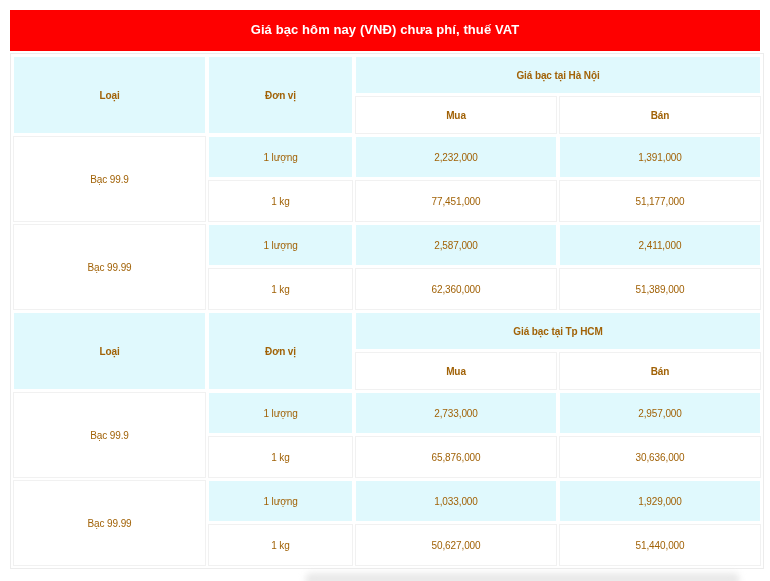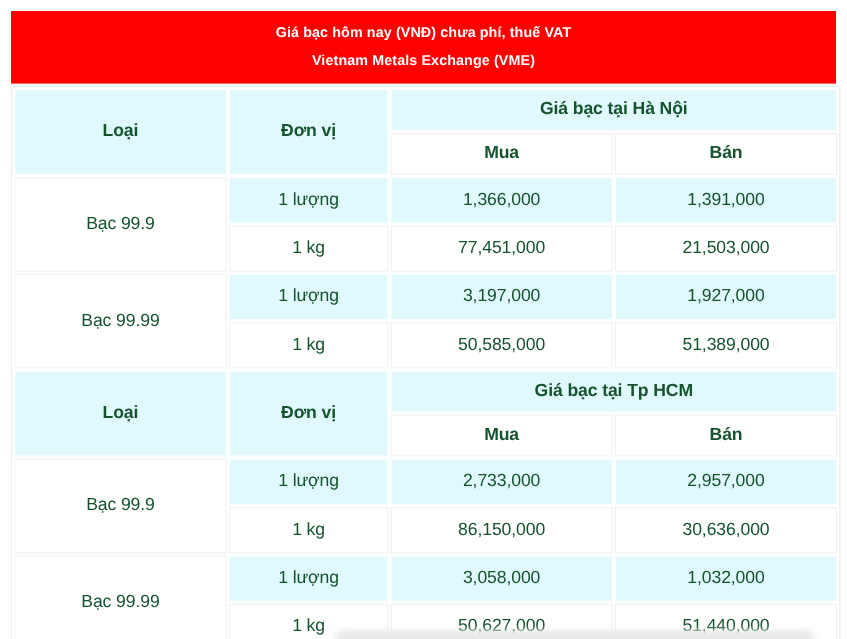--- a/index.html
+++ b/index.html
@@ -40,22 +40,22 @@
     border-spacing: 2px;
     border: 1px solid #ececec;
     margin-top: 2px;
     background: #ffffff;
   }
   col.c-type { width: 193px; }
   col.c-unit { width: 145px; }
   col.c-buy  { width: 202px; }
   col.c-sell { width: 202px; }
   td {
-    font-size: 16px;
-    color: #14532d;
+    font-size: 10px;
+    color: #a16207;
     text-align: center;
     vertical-align: middle;
     height: 40px;
     background: #ffffff;
     border: 1px solid #f1f1f1;
     padding: 0;
     letter-spacing: -0.1px;
   }
   tr.hdr td { height: 36px; }
   td.cyan {
@@ -74,21 +74,20 @@
     filter: blur(3px);
   }
 </style>
 </head>
 <body>
 
 <div class="page">
 
   <div class="banner">
     <div class="banner-line">Giá bạc hôm nay (VNĐ) chưa phí, thuế VAT</div>
-    <div class="banner-line">Vietnam Metals Exchange (VME)</div>
   </div>
 
   <table class="price-table">
     <colgroup>
       <col class="c-type">
         <col class="c-unit">
         <col class="c-buy">
         <col class="c-sell">
     </colgroup>
     <tbody>
@@ -99,38 +98,38 @@
         <td colspan="2" class="cyan bold">Giá bạc tại Hà Nội</td>
       </tr>
       <tr class="hdr">
         <td class="bold">Mua</td>
         <td class="bold">Bán</td>
       </tr>
 
       <tr>
         <td rowspan="2">Bạc 99.9</td>
         <td class="cyan">1 lượng</td>
-        <td class="cyan">1,366,000</td>
+        <td class="cyan">2,232,000</td>
         <td class="cyan">1,391,000</td>
       </tr>
       <tr>
         <td>1 kg</td>
         <td>77,451,000</td>
-        <td>21,503,000</td>
+        <td>51,177,000</td>
       </tr>
 
       <tr>
         <td rowspan="2">Bạc 99.99</td>
         <td class="cyan">1 lượng</td>
-        <td class="cyan">3,197,000</td>
-        <td class="cyan">1,927,000</td>
+        <td class="cyan">2,587,000</td>
+        <td class="cyan">2,411,000</td>
       </tr>
       <tr>
         <td>1 kg</td>
-        <td>50,585,000</td>
+        <td>62,360,000</td>
         <td>51,389,000</td>
       </tr>
 
       <tr class="hdr">
         <td rowspan="2" class="cyan bold">Loại</td>
         <td rowspan="2" class="cyan bold">Đơn vị</td>
         <td colspan="2" class="cyan bold">Giá bạc tại Tp HCM</td>
       </tr>
       <tr class="hdr">
         <td class="bold">Mua</td>
@@ -138,29 +137,29 @@
       </tr>
 
       <tr>
         <td rowspan="2">Bạc 99.9</td>
         <td class="cyan">1 lượng</td>
         <td class="cyan">2,733,000</td>
         <td class="cyan">2,957,000</td>
       </tr>
       <tr>
         <td>1 kg</td>
-        <td>86,150,000</td>
+        <td>65,876,000</td>
         <td>30,636,000</td>
       </tr>
 
       <tr>
         <td rowspan="2">Bạc 99.99</td>
         <td class="cyan">1 lượng</td>
-        <td class="cyan">3,058,000</td>
-        <td class="cyan">1,032,000</td>
+        <td class="cyan">1,033,000</td>
+        <td class="cyan">1,929,000</td>
       </tr>
       <tr>
         <td>1 kg</td>
         <td>50,627,000</td>
         <td>51,440,000</td>
       </tr>
 
     </tbody>
   </table>
 </div>

